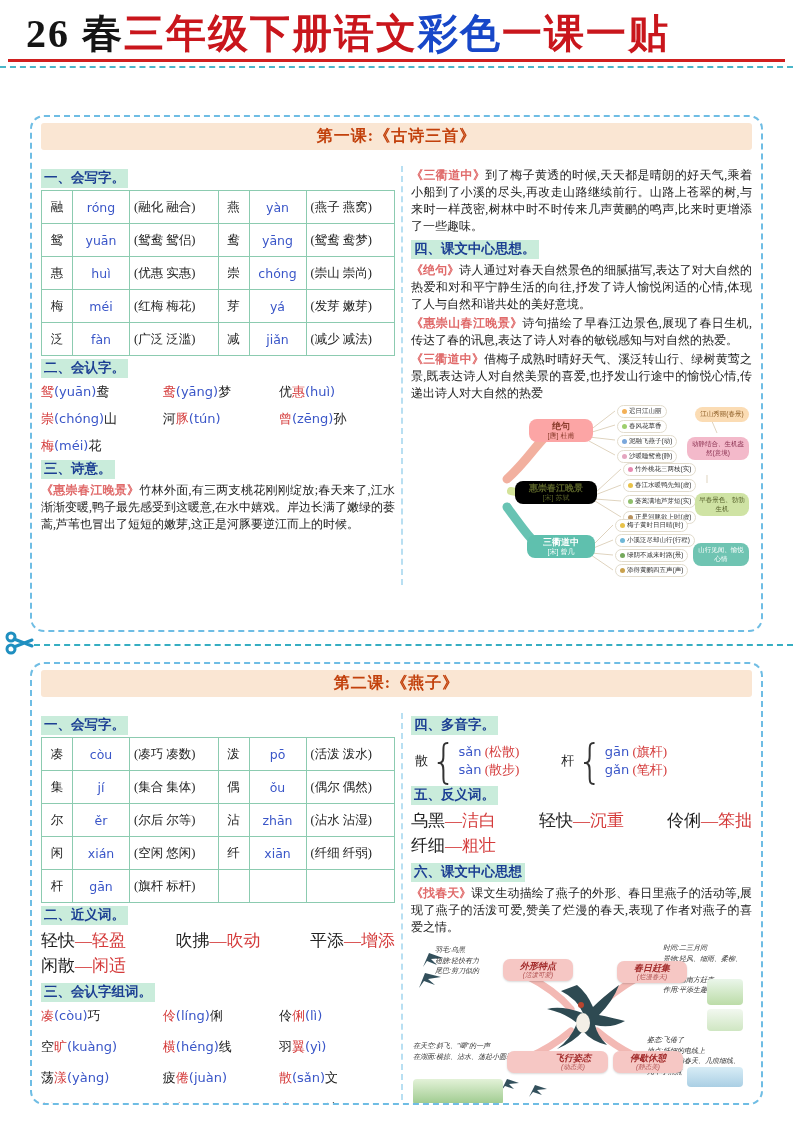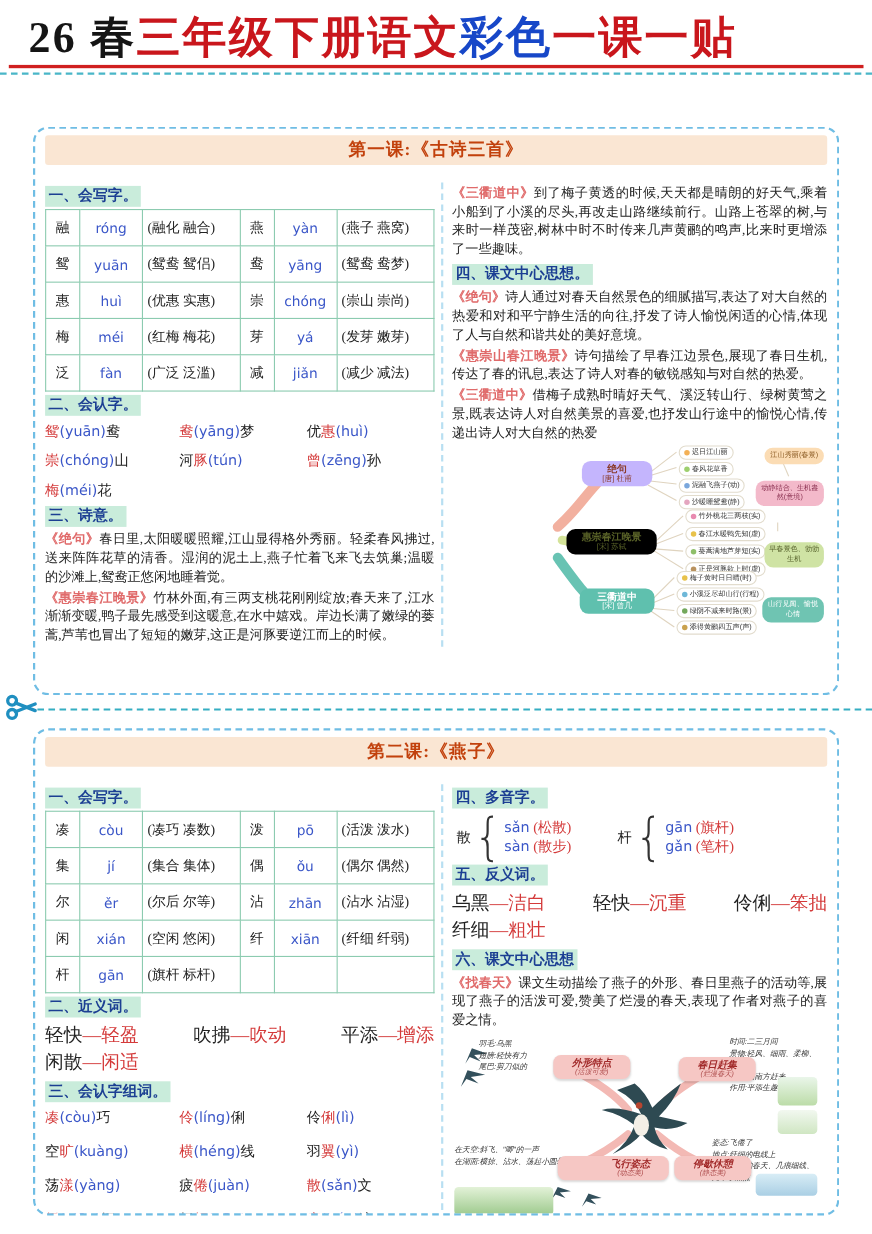--- a/index.html
+++ b/index.html
@@ -126,21 +126,20 @@
       <div class="rec-grid">
         <span><span></span><span class="red">鸳</span><span class="blue">(yuān)</span><span>鸯</span></span>
         <span><span></span><span class="red">鸯</span><span class="blue">(yāng)</span><span>梦</span></span>
         <span><span>优</span><span class="red">惠</span><span class="blue">(huì)</span><span></span></span>
         <span><span></span><span class="red">崇</span><span class="blue">(chóng)</span><span>山</span></span>
         <span><span>河</span><span class="red">豚</span><span class="blue">(tún)</span><span></span></span>
         <span><span></span><span class="red">曾</span><span class="blue">(zēng)</span><span>孙</span></span>
         <span><span></span><span class="red">梅</span><span class="blue">(méi)</span><span>花</span></span>
       </div>
       <span class="sec-title">三、诗意。</span>
-      <div class="para"><span class="ttl">《绝句》</span><span>春日里,太阳暖暖照耀,江山显得格外秀丽。轻柔春风拂过,送来阵阵花草的清香。湿润的泥土上,燕子忙着飞来飞去筑巢;温暖的沙滩上,鸳鸯正悠闲地睡着觉。</span></div>
       <div class="para"><span class="ttl">《惠崇春江晚景》</span><span>竹林外面,有三两支桃花刚刚绽放;春天来了,江水渐渐变暖,鸭子最先感受到这暖意,在水中嬉戏。岸边长满了嫩绿的蒌蒿,芦苇也冒出了短短的嫩芽,这正是河豚要逆江而上的时候。</span></div>
     </div>
     <div class="col-right">
       <div class="para"><span class="ttl">《三衢道中》</span><span>到了梅子黄透的时候,天天都是晴朗的好天气,乘着小船到了小溪的尽头,再改走山路继续前行。山路上苍翠的树,与来时一样茂密,树林中时不时传来几声黄鹂的鸣声,比来时更增添了一些趣味。</span></div>
       <span class="sec-title">四、课文中心思想。</span>
       <div class="para"><span class="ttl">《绝句》</span><span>诗人通过对春天自然景色的细腻描写,表达了对大自然的热爱和对和平宁静生活的向往,抒发了诗人愉悦闲适的心情,体现了人与自然和谐共处的美好意境。</span></div>
       <div class="para"><span class="ttl">《惠崇山春江晚景》</span><span>诗句描绘了早春江边景色,展现了春日生机,传达了春的讯息,表达了诗人对春的敏锐感知与对自然的热爱。</span></div>
       <div class="para"><span class="ttl">《三衢道中》</span><span>借梅子成熟时晴好天气、溪泛转山行、绿树黄莺之景,既表达诗人对自然美景的喜爱,也抒发山行途中的愉悦心情,传递出诗人对大自然的热爱</span></div>
       <div class="mm" id="mm1">
         <svg class="bg" width="333" height="180" viewBox="0 0 333 180">
@@ -159,21 +158,21 @@
             <path d="M180,142 L202,120"></path>
               <path d="M180,144 L202,135"></path>
               <path d="M180,148 L202,150"></path>
               <path d="M180,150 L202,165"></path>
             <path d="M300,14 L306,28"></path>
               <path d="M296,70 L296,78"></path>
               <path d="M294,96 L288,96"></path>
               <path d="M290,150 L284,150"></path>
           </g>
         </svg>
-        <div class="chip" style="left:118px;top:14px;width:58px;background:#c4b5fd;color:#8a3c2c;">
+        <div class="chip" style="left:118px;top:14px;width:58px;background:#fca5a5;color:#8a3c2c;">
             <span class="l1">绝句</span>
             <span class="l2">[唐] 杜甫</span>
           </div>
         <div class="pline" style="left:206px;top:0px;">
             <i style="background:#f3b056;"></i>
             <span>迟日江山丽</span>
           </div>
         <div class="pline" style="left:206px;top:15px;">
             <i style="background:#9ecf6e;"></i>
             <span>春风花草香</span>

